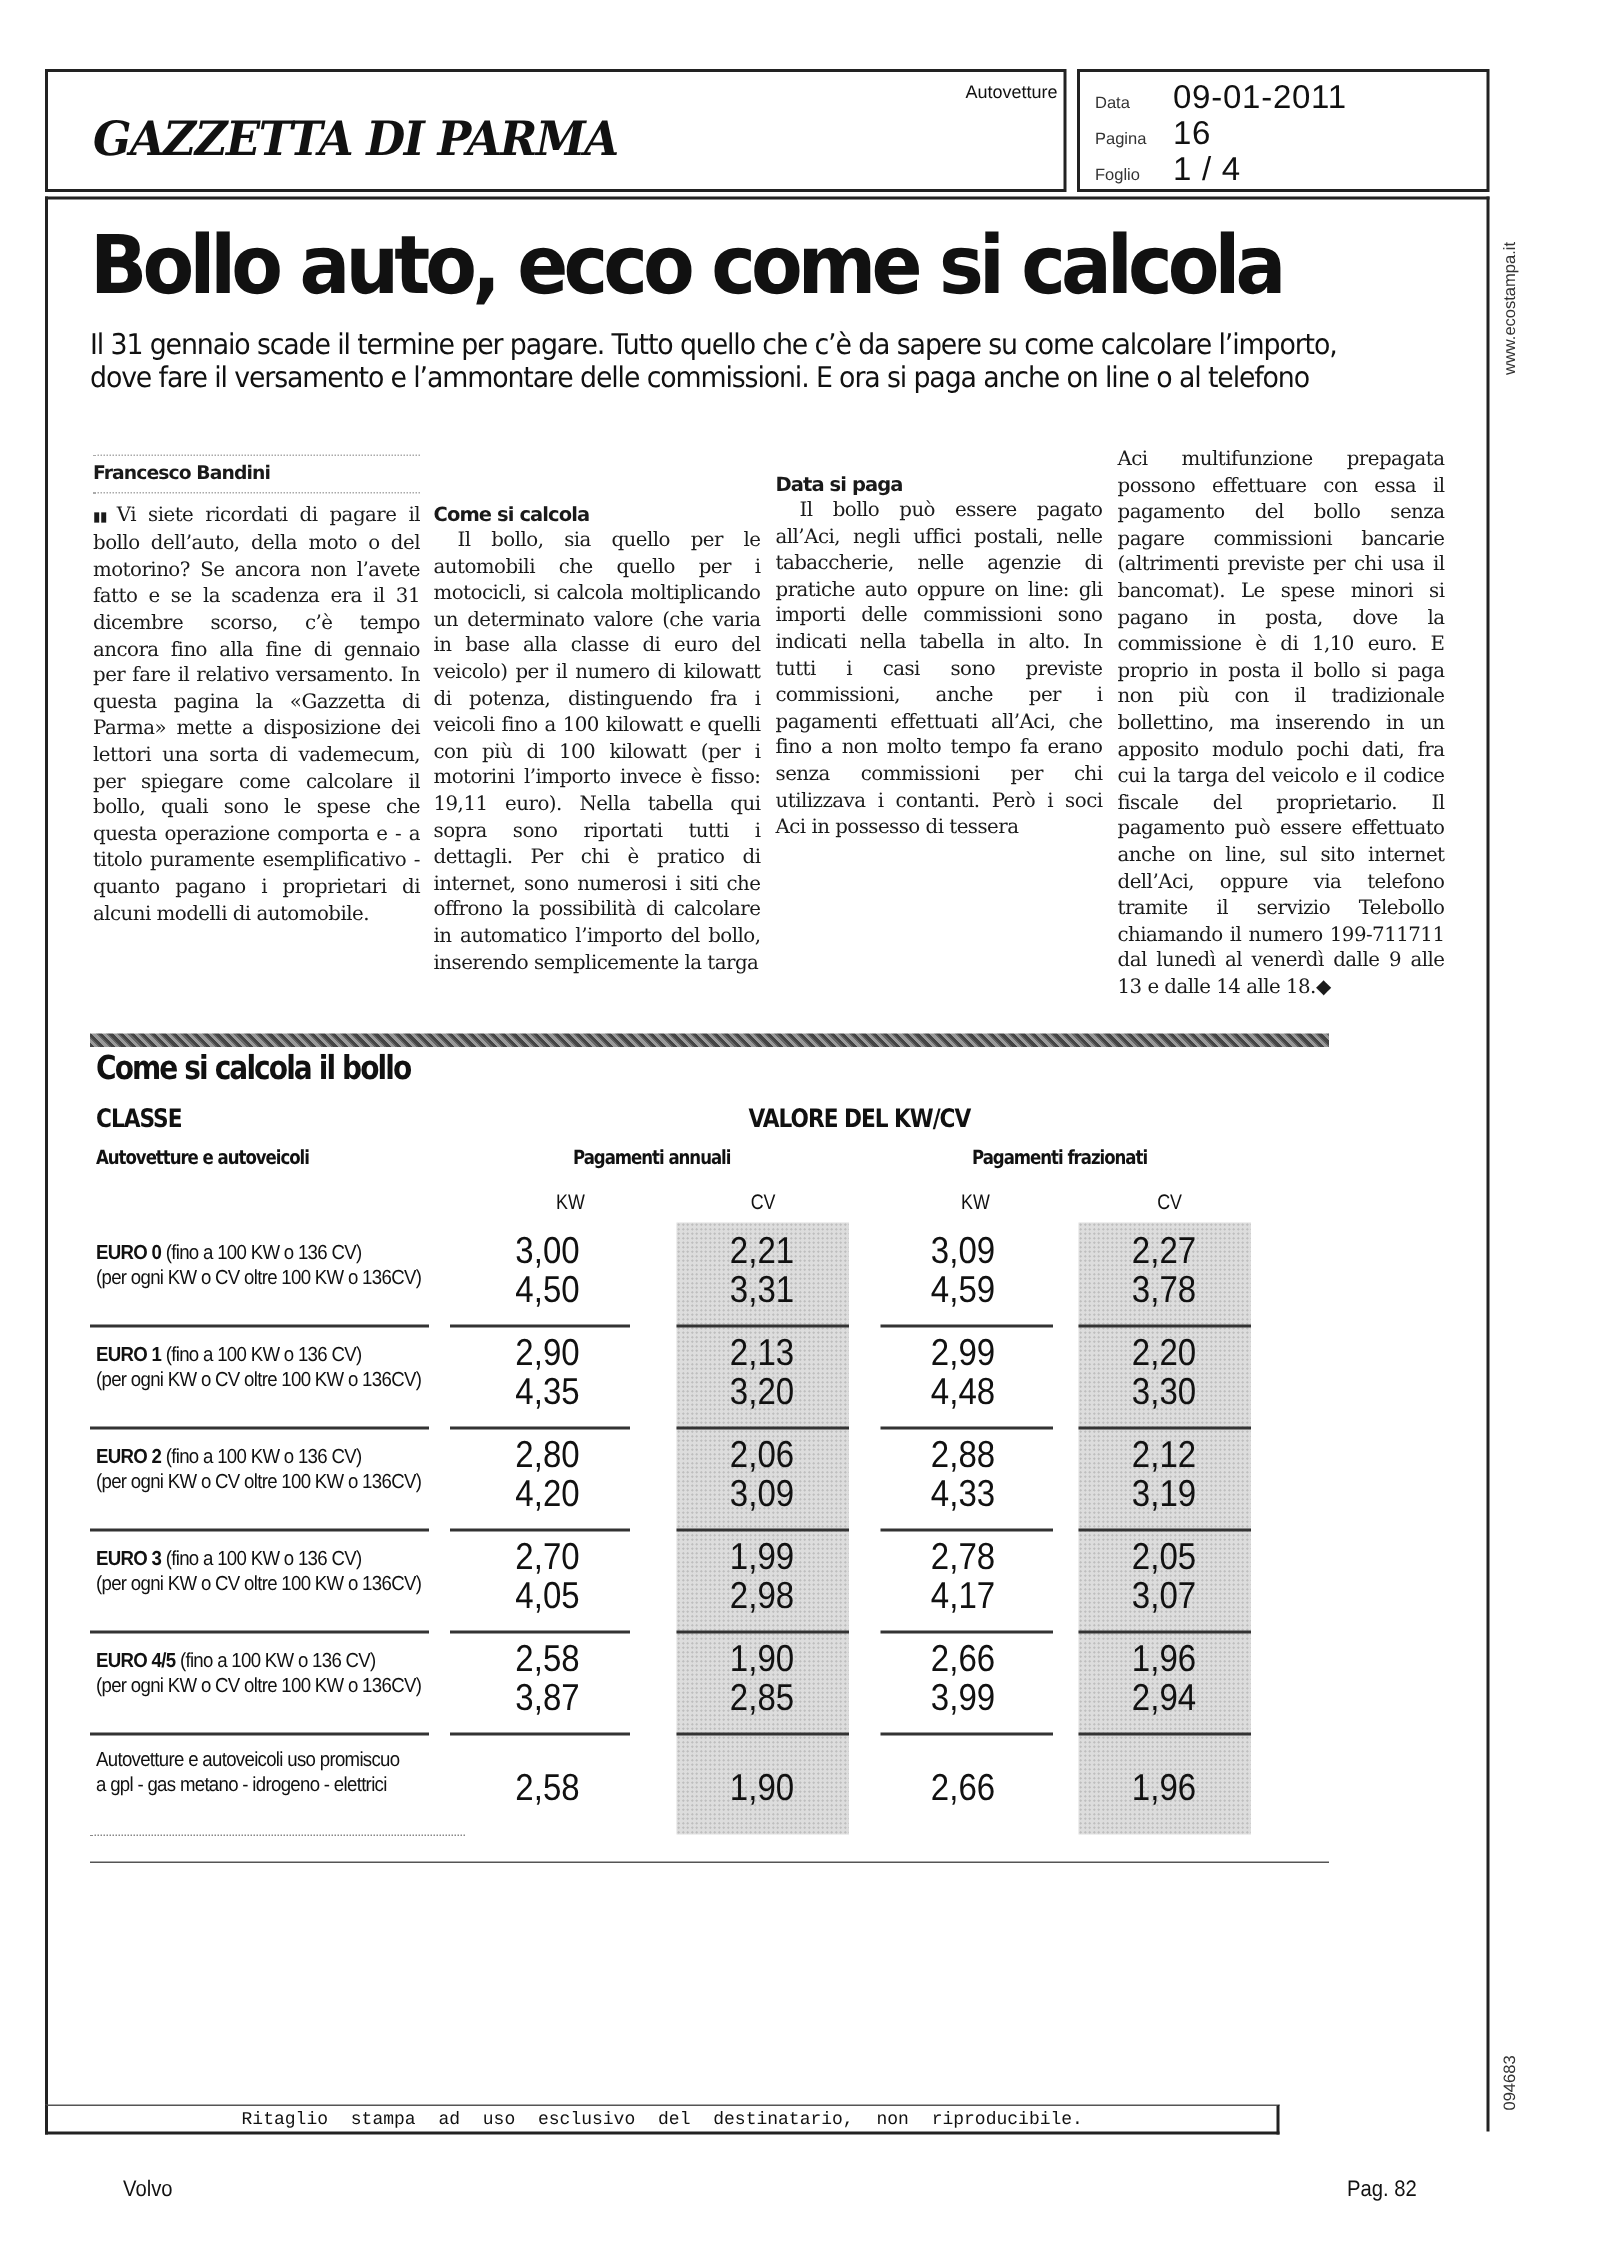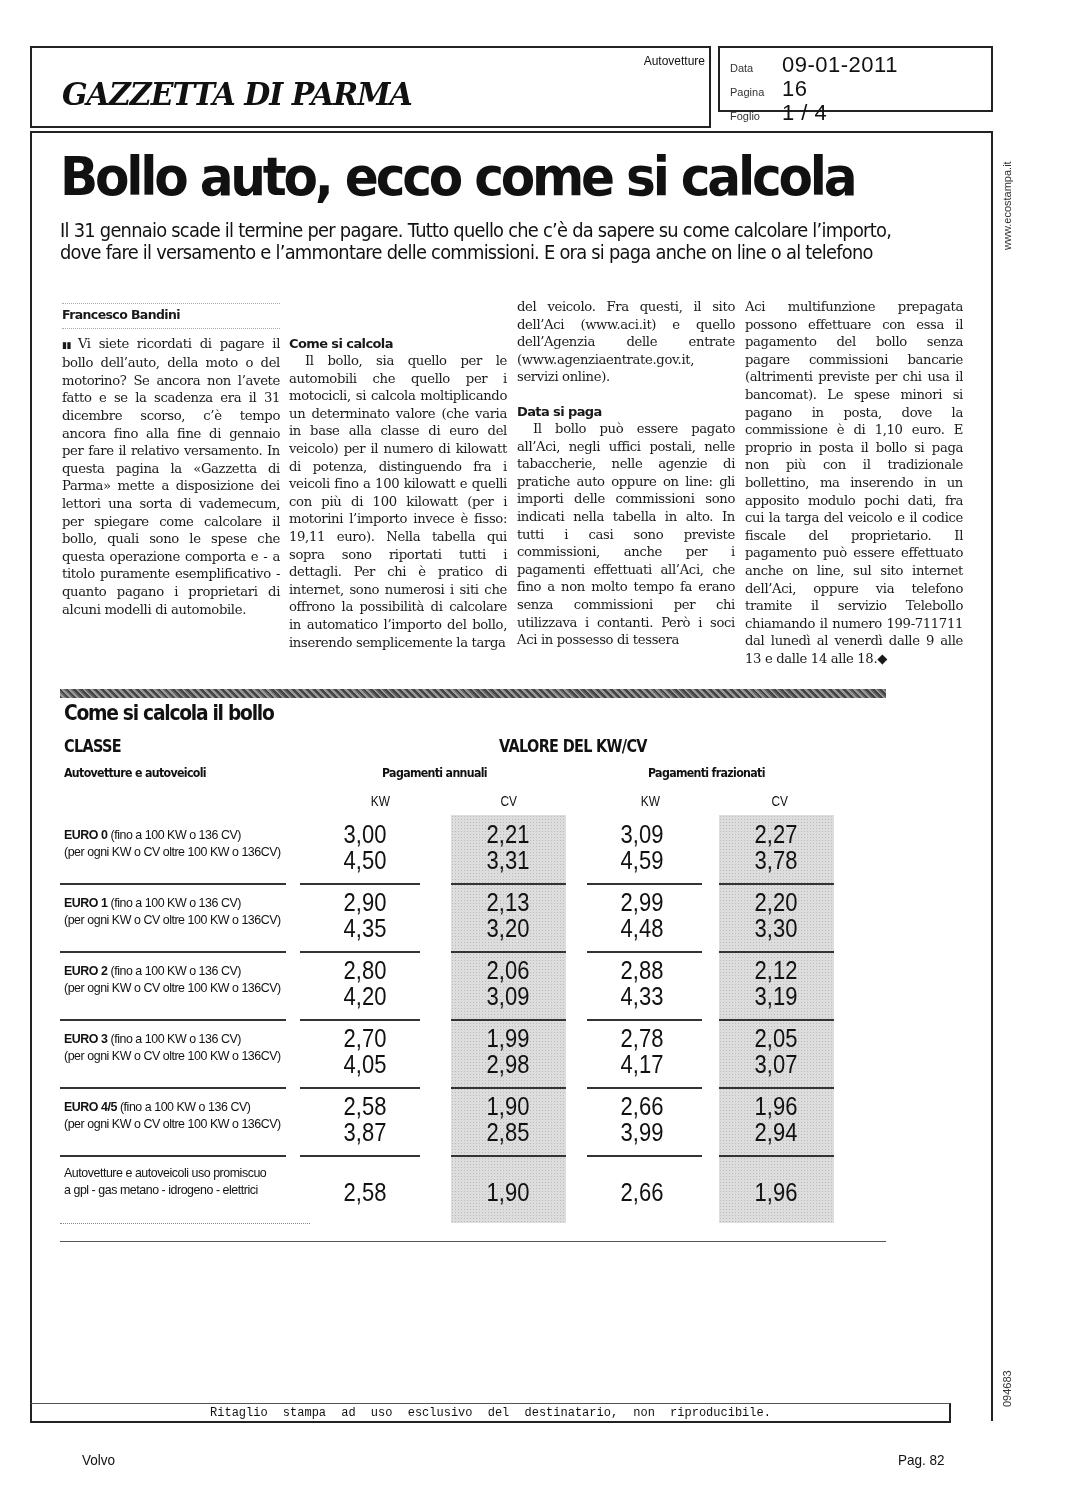--- a/index.html
+++ b/index.html
@@ -2,21 +2,21 @@
 <html><head>
 <meta charset="utf-8">
 <style>
   * { box-sizing: border-box; margin: 0; padding: 0; }
   html, body { width: 1070px; height: 1500px; background: #ffffff; overflow: hidden; }
   body { position: relative; font-family: "Liberation Sans", sans-serif; color: #111; }
 
   
   .hdr-box { position: absolute; border: 2px solid #222; background: #fff; }
   #hdr-main { left: 30px; top: 46px; width: 681px; height: 82px; }
-  #hdr-meta { left: 718px; top: 46px; width: 275px; height: 66px; }
+  #hdr-meta { left: 718px; top: 46px; width: 275px; height: 82px; }
   .masthead { position: absolute; left: 30px; top: 28px; font-family: "DejaVu Serif", serif; font-weight: 900; font-style: italic; font-size: 30px; letter-spacing: -1px; transform: scaleY(1.05); }
   .quotidiano { position: absolute; right: 4px; top: 6px; font-size: 12px; font-family: "Liberation Sans Narrow", "Liberation Sans", sans-serif; }
   .meta-row { position: absolute; left: 10px; display: flex; align-items: baseline; }
   .meta-label { width: 52px; font-size: 11px; color: #333; }
   .meta-val { font-size: 22px; letter-spacing: 0.5px; }
 
   
   #article { position: absolute; left: 30px; top: 131px; width: 963px; height: 1290px; border: 2px solid #222; border-bottom: none; }
   .headline { position: absolute; left: 28px; top: 12px; font-family: "DejaVu Sans", sans-serif; font-weight: 900; font-size: 54px; letter-spacing: -3.5px; transform: scaleX(0.93); transform-origin: left center; white-space: nowrap; }
   .subhead { position: absolute; left: 28px; top: 86px; width: 900px; font-family: "DejaVu Sans", sans-serif; font-size: 19px; line-height: 22px; letter-spacing: -0.8px; transform: scaleX(0.94); transform-origin: left top; }
@@ -44,21 +44,21 @@
   .unit { position: absolute; top: 660px; font-size: 14px; font-family: "Liberation Sans", sans-serif; transform: scaleX(0.85); }
 
   .shade { position: absolute; background: #ddd; background-image: radial-gradient(#bbb 0.8px, transparent 0.8px); background-size: 3px 3px; }
   .row-lab { position: absolute; left: 32px; width: 255px; font-size: 13.5px; line-height: 16.5px; letter-spacing: -0.5px; font-family: "Liberation Sans", sans-serif; transform: scaleX(0.92); transform-origin: left top; }
   .row-lab b { font-weight: bold; }
   .rule { position: absolute; height: 1.5px; background: #333; }
   .drule { position: absolute; height: 0; border-top: 1px dotted #888; }
   .num { position: absolute; width: 110px; text-align: center; font-size: 25px; line-height: 26px; font-family: "Liberation Sans", sans-serif; transform: scaleX(0.88); }
 
   
-  .disclaimer-box { position: absolute; left: 30px; top: 1403px; width: 921px; height: 20px; border: 2px solid #222; border-top: 1px solid #555; }
+  .disclaimer-box { position: absolute; left: 30px; top: 1403px; width: 823px; height: 20px; border: 2px solid #222; border-top: 1px solid #555; }
   .disclaimer { position: absolute; left: 0; right: 0; top: 2px; text-align: center; font-family: "Liberation Mono", monospace; font-size: 12px; word-spacing: 8px; }
   .side-text { position: absolute; font-size: 11px; color: #333; transform: rotate(-90deg); transform-origin: left top; white-space: nowrap; }
   .foot-left { position: absolute; left: 82px; top: 1451px; font-size: 15px; transform: scaleX(0.9); transform-origin: left; }
   .foot-right { position: absolute; left: 898px; top: 1451px; font-size: 15px; transform: scaleX(0.9); transform-origin: left; }
 </style>
 </head>
 <body>
 
 <div class="hdr-box" id="hdr-main">
   <div class="masthead">GAZZETTA DI PARMA</div>
@@ -90,21 +90,20 @@
     <div class="byline">Francesco Bandini</div>
     <div><span style="font-size:9px">▮▮ </span><span>Vi siete ricordati di pagare il bollo dell’auto, della moto o del motorino? Se ancora non l’avete fatto e se la scadenza era il 31 dicembre scorso, c’è tempo ancora fino alla fine di gennaio per fare il relativo versamento. In questa pagina la «Gazzetta di Parma» mette a disposizione dei lettori una sorta di vademecum, per spiegare come calcolare il bollo, quali sono le spese che questa operazione comporta e - a titolo puramente esemplificativo - quanto pagano i proprietari di alcuni modelli di automobile.</span></div>
   </div>
 
   <div class="col col2">
     <div class="sec-title">Come si calcola</div>
     <div class="indent">Il bollo, sia quello per le automobili che quello per i motocicli, si calcola moltiplicando un determinato valore (che varia in base alla classe di euro del veicolo) per il numero di kilowatt di potenza, distinguendo fra i veicoli fino a 100 kilowatt e quelli con più di 100 kilowatt (per i motorini l’importo invece è fisso: 19,11 euro). Nella tabella qui sopra sono riportati tutti i dettagli. Per chi è pratico di internet, sono numerosi i siti che offrono la possibilità di calcolare in automatico l’importo del bollo, inserendo semplicemente la targa</div>
   </div>
 
   <div class="col col3">
-    <div>del veicolo. Fra questi, il sito dell’Aci (www.aci.it) e quello dell’Agenzia delle entrate (www.agenziaentrate.gov.it, servizi online).</div>
     <div class="gap"></div>
     <div class="sec-title">Data si paga</div>
     <div class="indent">Il bollo può essere pagato all’Aci, negli uffici postali, nelle tabaccherie, nelle agenzie di pratiche auto oppure on line: gli importi delle commissioni sono indicati nella tabella in alto. In tutti i casi sono previste commissioni, anche per i pagamenti effettuati all’Aci, che fino a non molto tempo fa erano senza commissioni per chi utilizzava i contanti. Però i soci Aci in possesso di tessera</div>
   </div>
 
   <div class="col col4">
     <span>Aci multifunzione prepagata possono effettuare con essa il pagamento del bollo senza pagare commissioni bancarie (altrimenti previste per chi usa il bancomat). Le spese minori si pagano in posta, dove la commissione è di 1,10 euro. E proprio in posta il bollo si paga non più con il tradizionale bollettino, ma inserendo in un apposito modulo pochi dati, fra cui la targa del veicolo e il codice fiscale del proprietario. Il pagamento può essere effettuato anche on line, sul sito internet dell’Aci, oppure via telefono tramite il servizio Telebollo chiamando il numero 199-711711 dal lunedì al venerdì dalle 9 alle 13 e dalle 14 alle 18.</span><span>◆</span>
   </div>
 
   <div class="stripe"></div>

